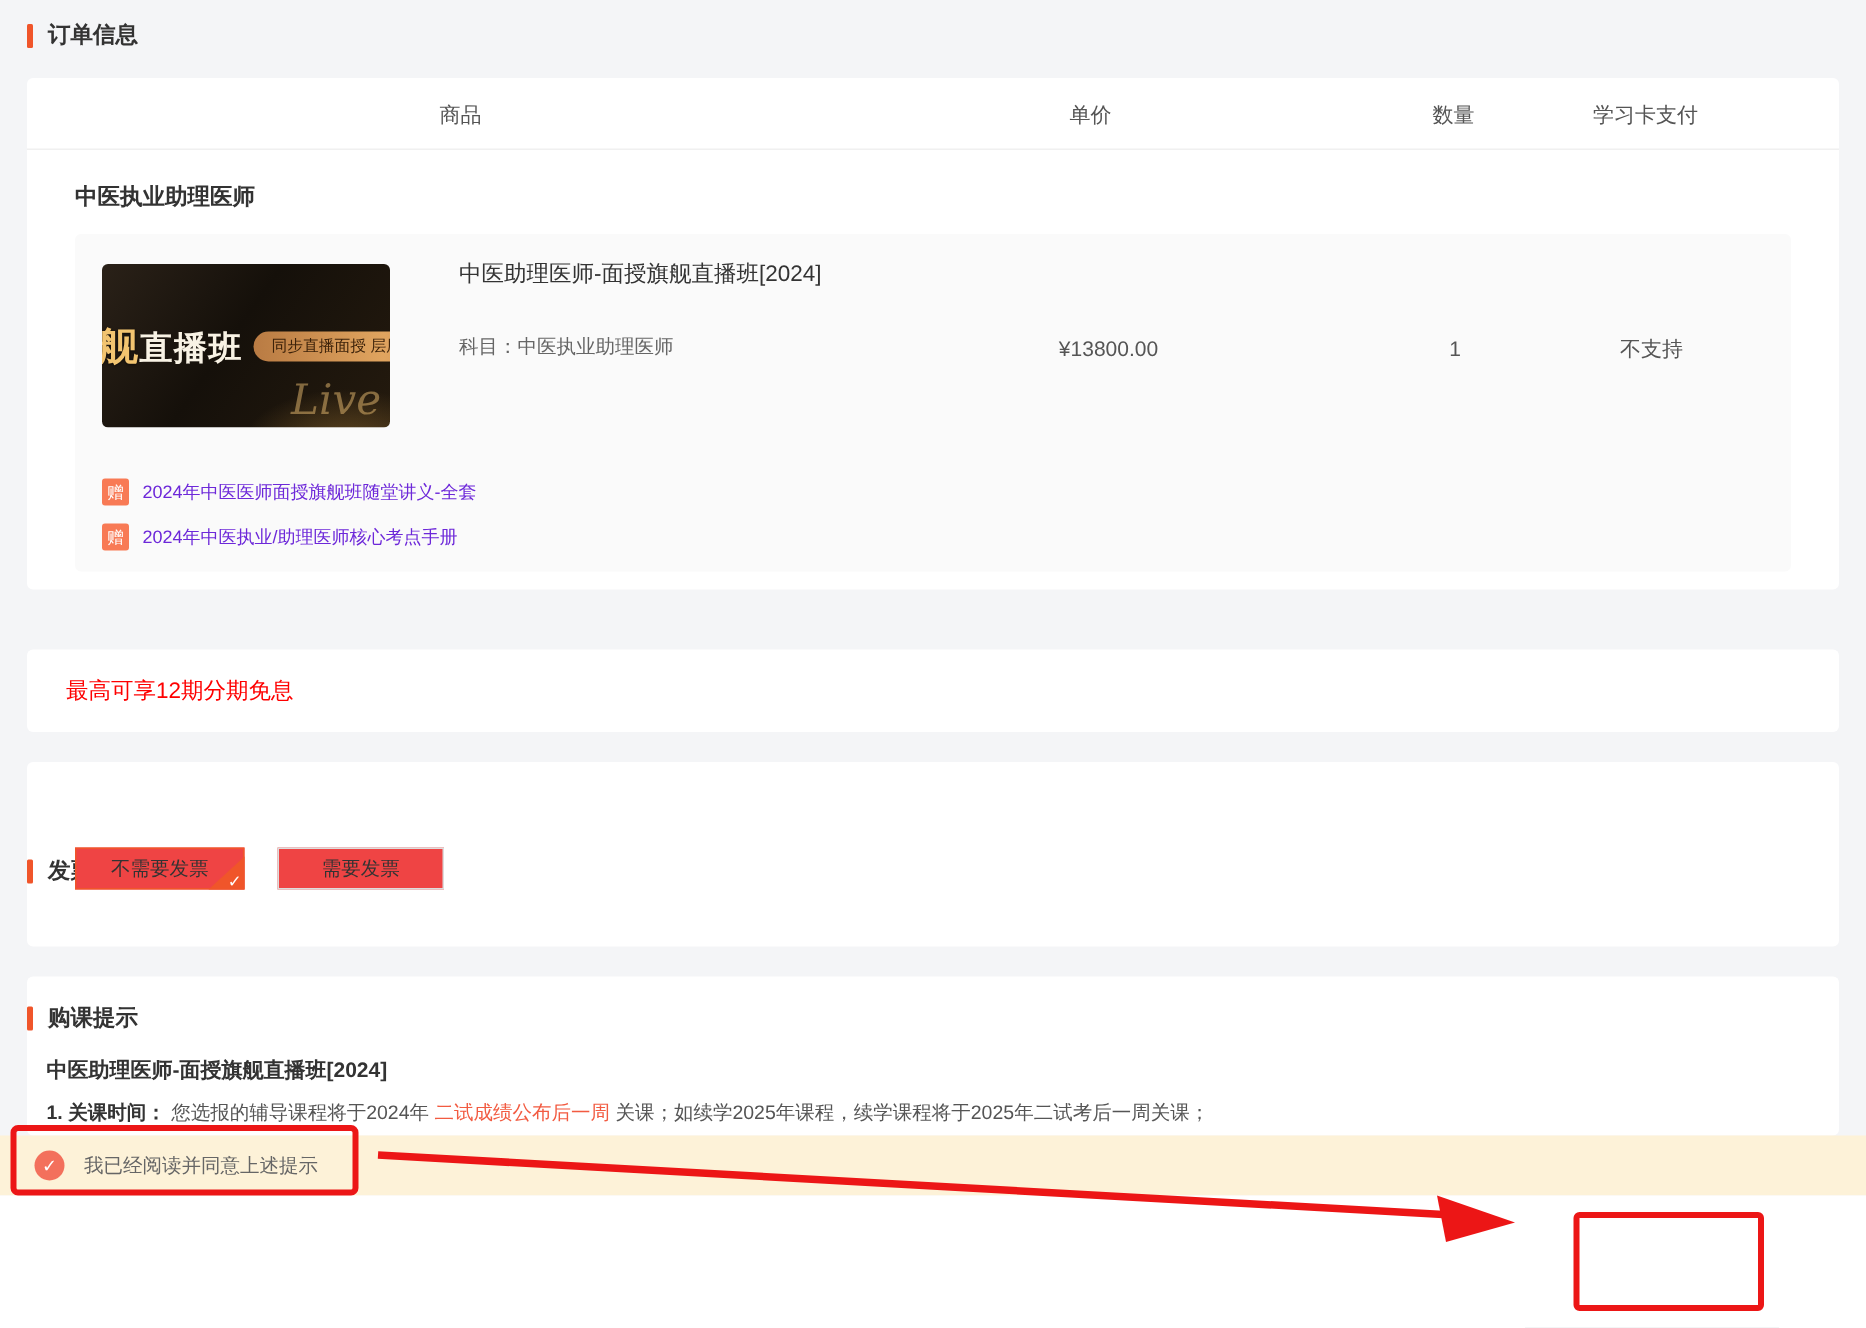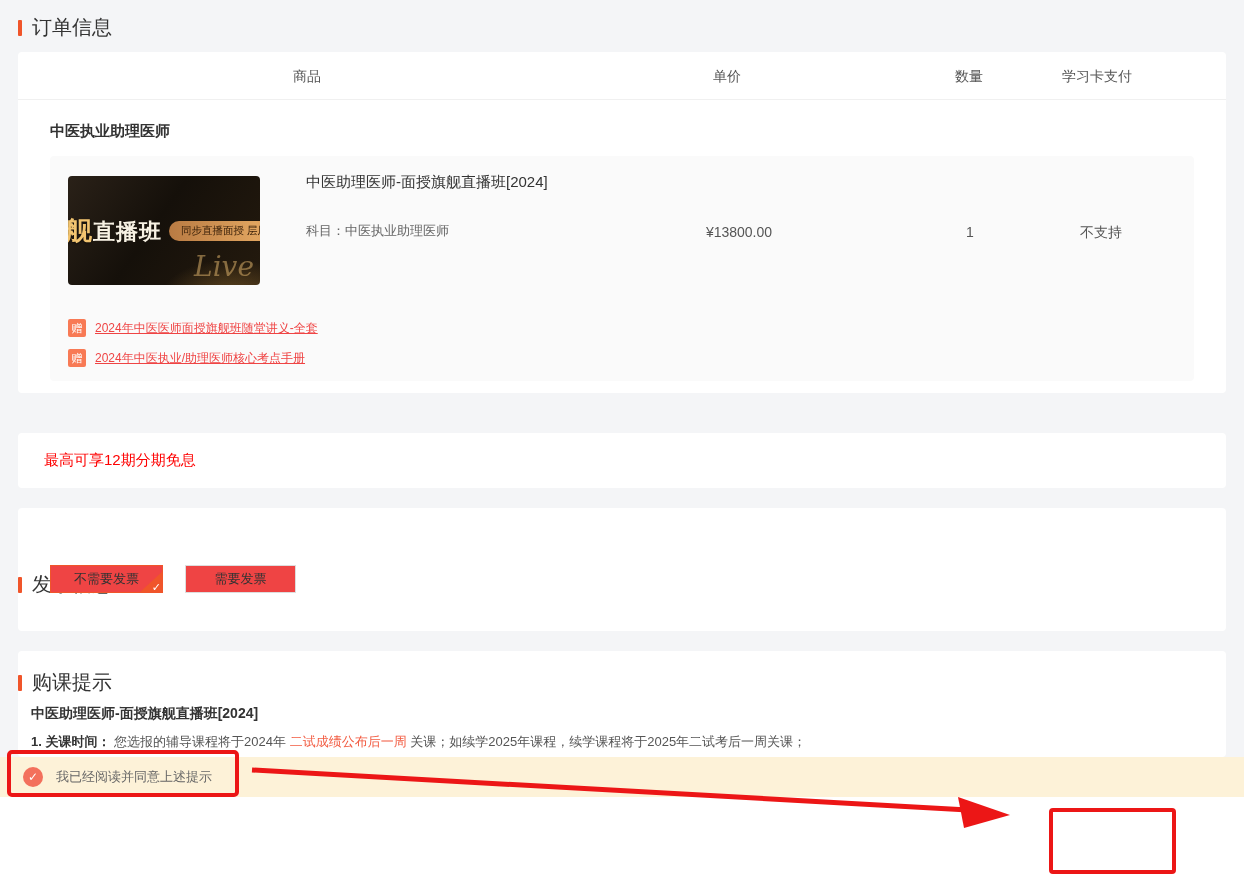--- a/index.html
+++ b/index.html
@@ -3,21 +3,21 @@
 <meta charset="utf-8">
 <style>
   * { margin:0; padding:0; box-sizing:border-box; }
   html,body { width:1244px; }
   body { font-family:"Liberation Sans","DejaVu Sans",sans-serif; background:#f0f1f3; }
   .page { position:relative; width:1244px; height:885px; overflow:hidden; background:#f4f5f7; }
 
   
   .sec-title { position:absolute; display:flex; align-items:center; gap:10px; }
   .sec-bar { width:4px; height:16px; background:#f0552a; border-radius:1px; }
-  .sec-text { font-size:20px; font-weight:normal; color:#333;text-align:right; }
+  .sec-text { font-size:15px; font-weight:bold; color:#333;text-align:right; }
 
   .card { position:absolute; background:#fff; border-radius:4px; }
 
   
   .card-order { left:18px; top:52px; width:1208px; height:341px; }
   .thead { position:relative; height:48px; border-bottom:1px solid #f0f0f0; }
   .th { position:absolute; top:16px; transform:translateX(-50%); font-size:14px; color:#555; }
   .group-title { position:absolute; left:32px; top:70px; font-size:15px; font-weight:bold; color:#333; }
   .prod-block { position:absolute; left:32px; top:104px; width:1144px; height:225px; background:#fafafa; border-radius:4px; }
 
@@ -33,21 +33,21 @@
   .ci-live { position:absolute; right:6px; bottom:2px; font-family:"DejaVu Serif",serif; font-style:italic;
     font-size:28px; color:rgba(216,174,106,.55);margin-left:20px; }
 
   .prod-title { position:absolute; left:256px; top:17px; font-size:15px; color:#333; }
   .prod-subject { position:absolute; left:256px; top:66px; font-size:13px; color:#666; }
   .cell { position:absolute; top:68px; transform:translateX(-50%); font-size:14px; color:#555; }
 
   .gift-row { position:absolute; left:18px; display:flex; align-items:center; gap:9px; height:20px; }
   .gift-badge { width:18px; height:18px; background:#f87a55; color:#fff; font-size:11px; border-radius:2px;
     display:flex; align-items:center; justify-content:center; }
-  .gift-text { font-size:12px; color:#ef4444;text-decoration:underline; }
+  .gift-text { font-size:12px; color:#6d28d9; }
 
   
   .card-inst { left:18px; top:433px; width:1208px; height:55px; display:flex; align-items:center; }
   .inst-text { margin-left:26px; font-size:15px; font-weight:normal; color:#fe0000; }
 
   
   .card-invoice { left:18px; top:508px; width:1208px; height:123px; }
   .inv-title { position:absolute; left:0; top:20px;margin-top:43px; }
   .inv-btn { position:absolute; top:57px; height:28px; background:#ef4444; border:1px solid #ddd;
     font-size:13px; color:#333; display:flex; align-items:center; justify-content:center; cursor:pointer; }

